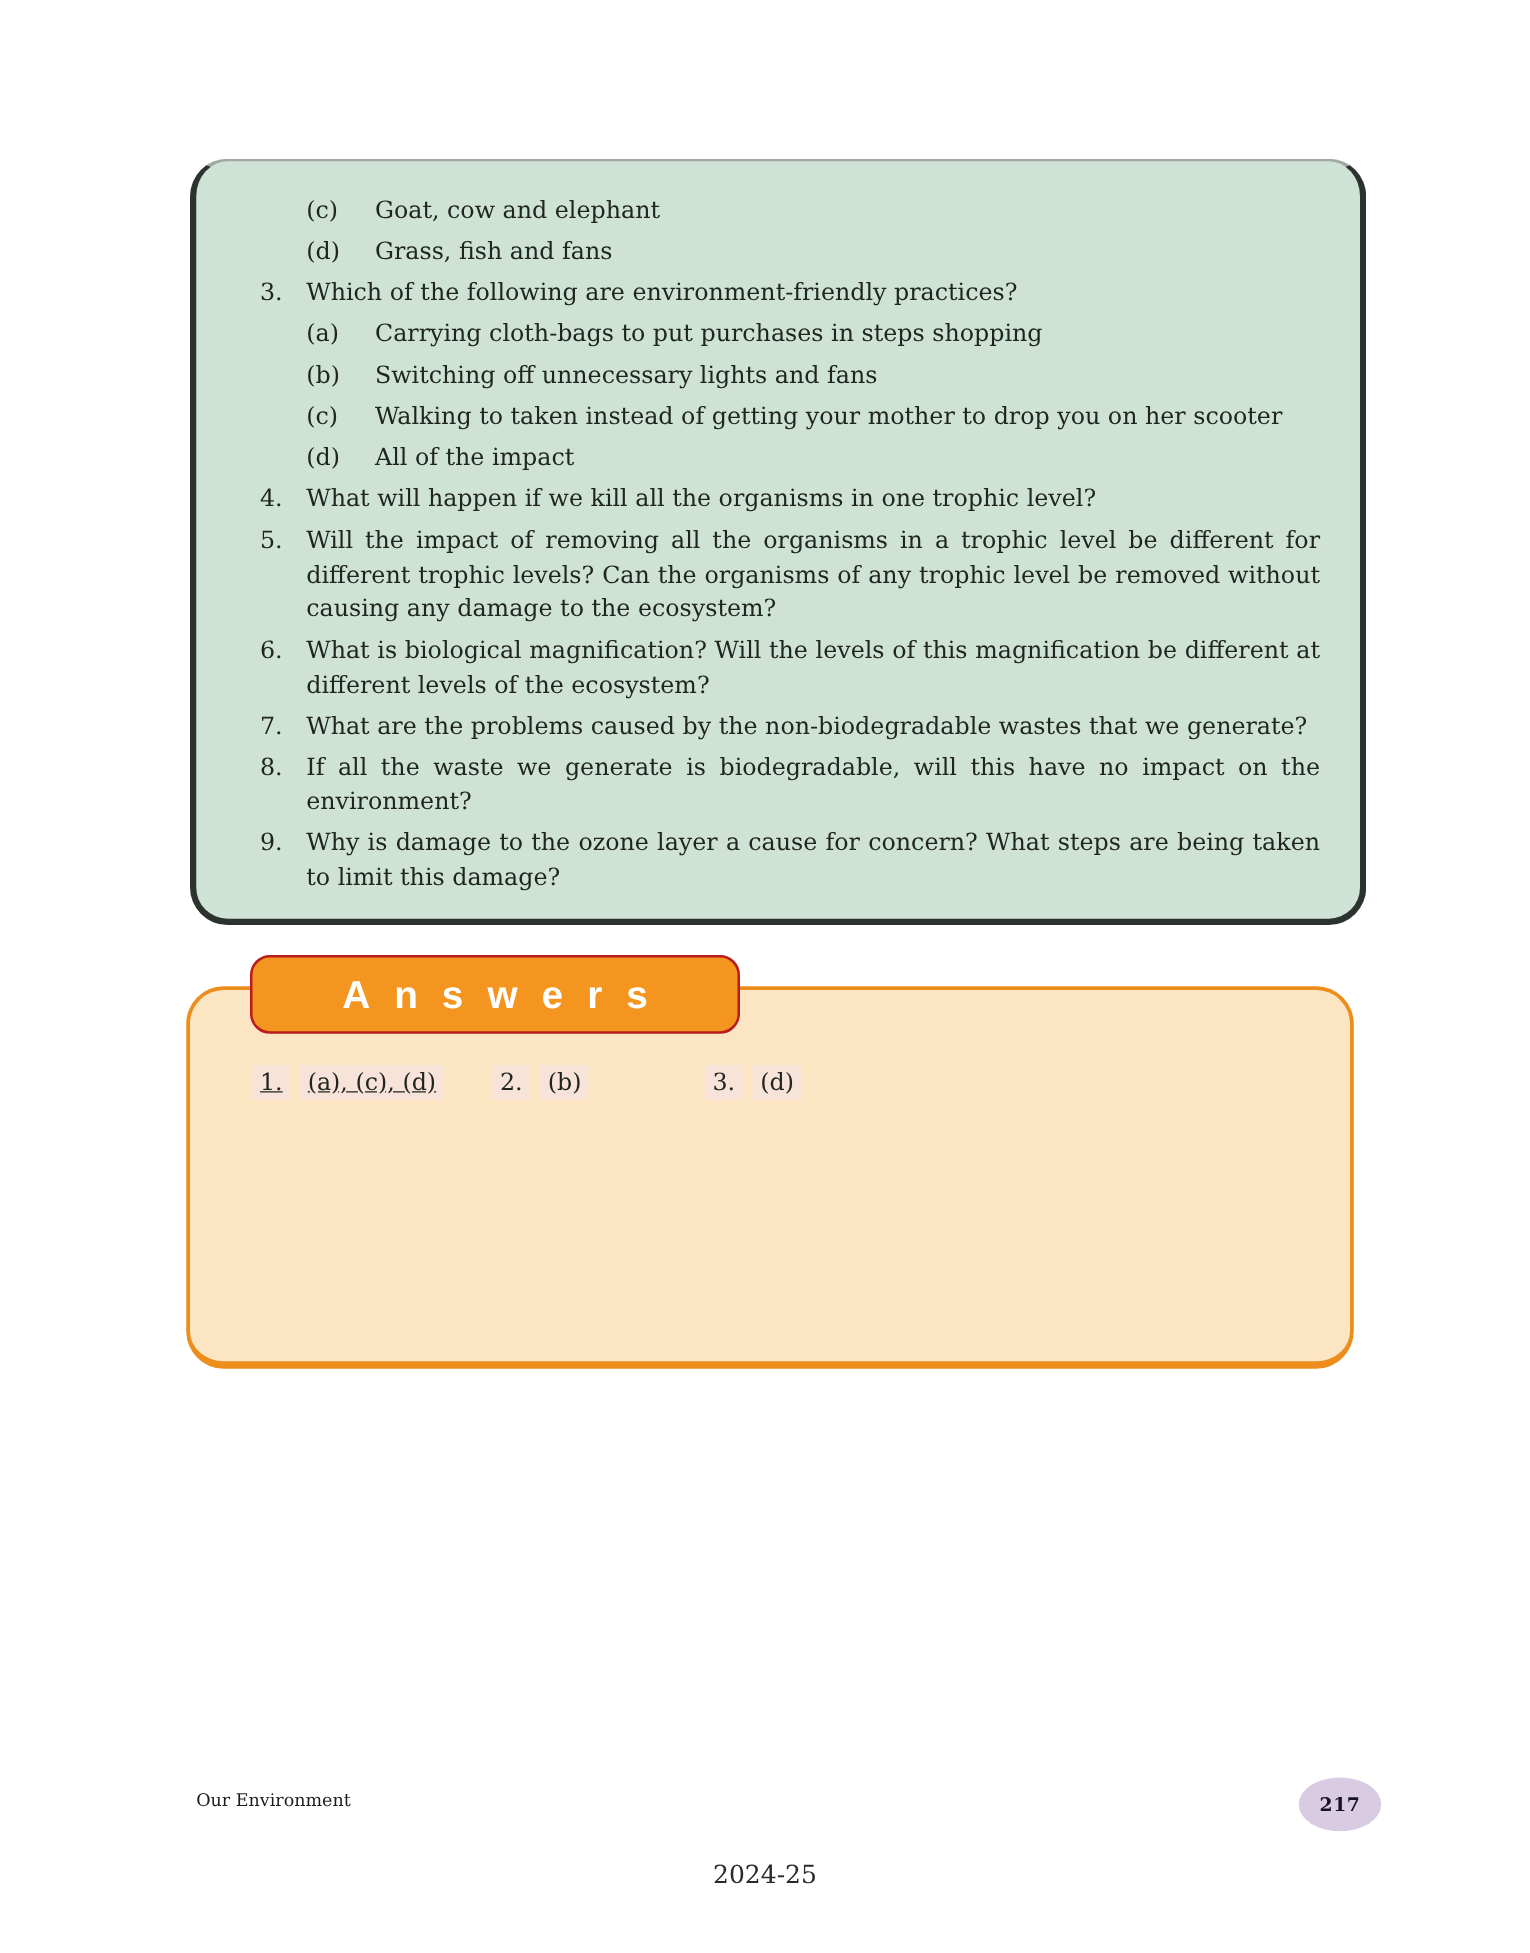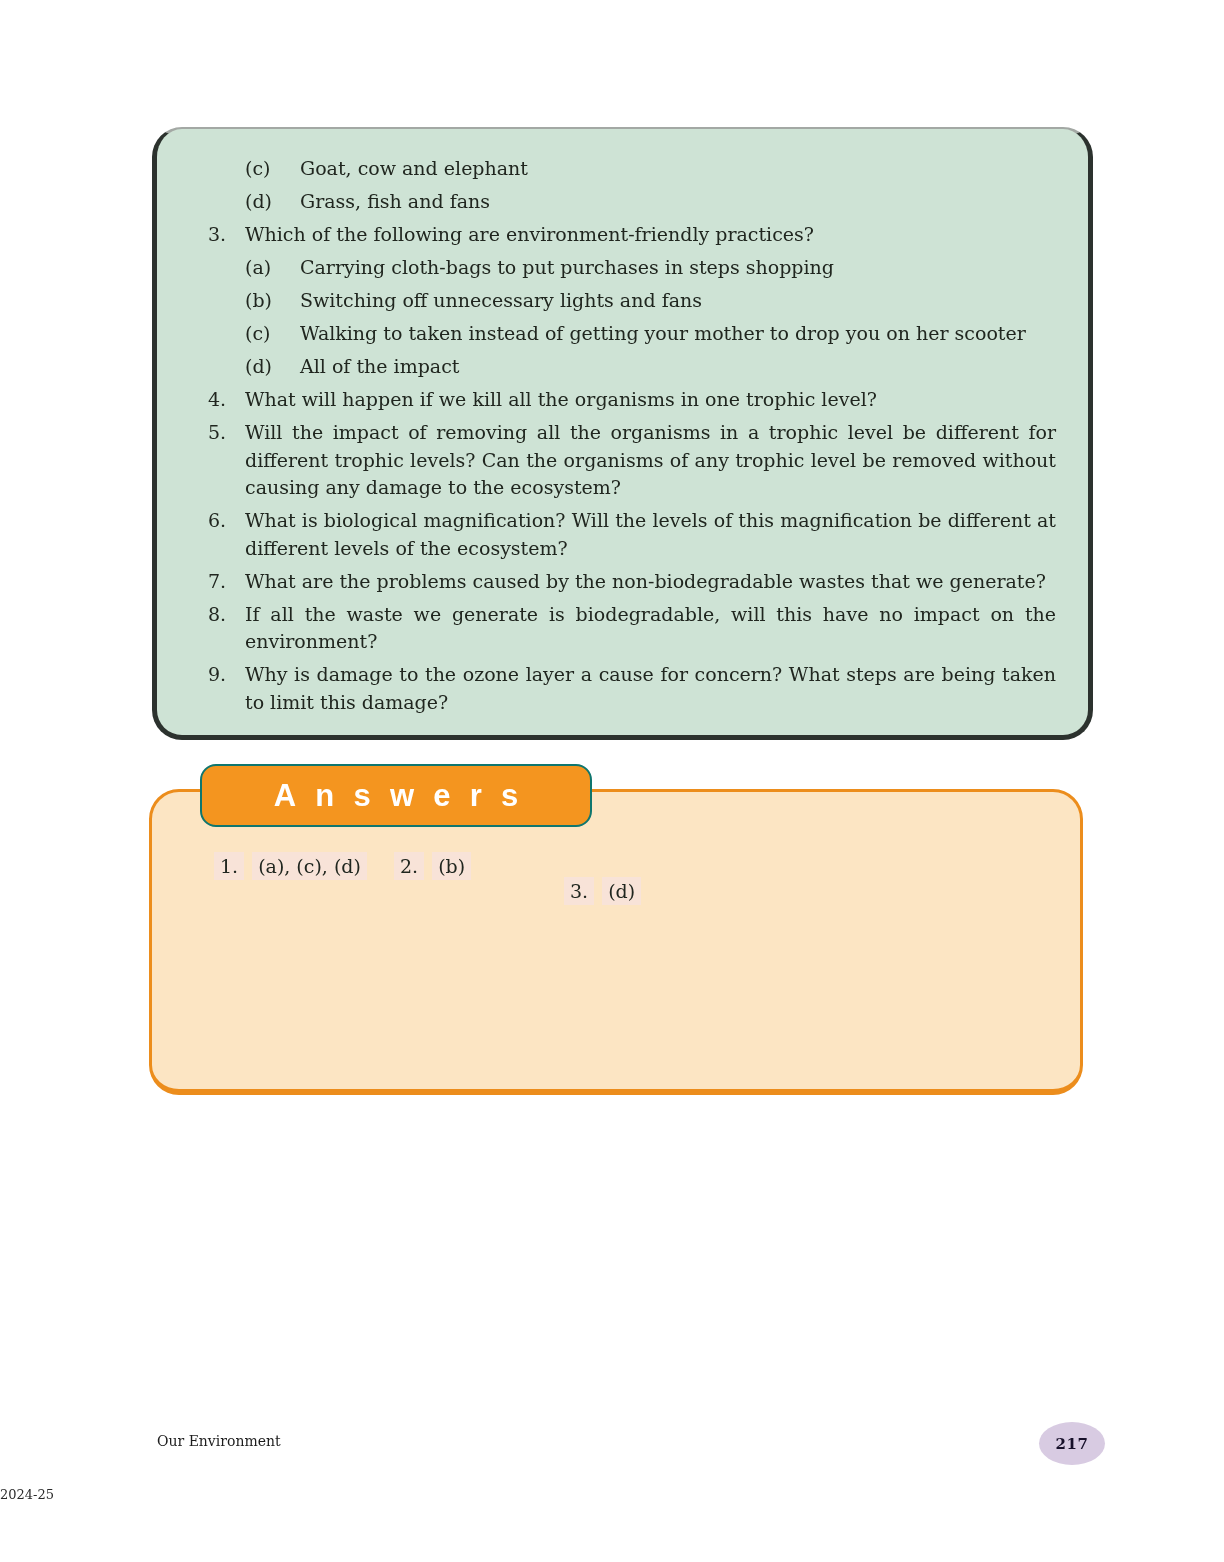--- a/index.html
+++ b/index.html
@@ -33,21 +33,21 @@
   .opt-label { width: 55px; flex: none; }
   .opt-text { flex: 1; }
 
   
   .answers-tab {
     position: absolute;
     left: 200px; top: 764px;
     width: 392px; height: 63px;
     box-sizing: border-box;
     background: #f4951f;
-    border: 2px solid #0f766e;
+    border: 2px solid #b91c1c;
     border-radius: 16px;
     z-index: 3;
     display: flex; align-items: center; justify-content: center;
     color: #ffffff;
     font-family: "Liberation Sans", sans-serif;
     font-weight: bold;
     font-size: 31px;
     letter-spacing: 0.62em;
     padding-left: 0.62em;
   }
@@ -57,23 +57,23 @@
     width: 934px; height: 306px;
     box-sizing: border-box;
     background: #fce5c3;
     border: 3px solid #ec8d1c;
     border-bottom-width: 6px;
     border-radius: 30px;
     z-index: 2;
     font-size: 19px;
   }
   .ans-item { position: absolute; top: 63px; white-space: nowrap; }
-  .ans-item-1 { left: 62px; }
+  .ans-item-1 { left: 50px; text-decoration: underline; }
   .ans-item-2 { left: 242px; }
-  .ans-item-3 { left: 412px; margin-top: 25px; }
+  .ans-item-3 { left: 412px; }
   .ans-num, .ans-text {
     background: #f8e3d8;
     padding: 3px 6px;
   }
   .ans-num { margin-right: 8px; }
 
   
   .footer-chapter {
     position: absolute;
     left: 157px; top: 1433px;
@@ -89,22 +89,22 @@
     display: flex; align-items: center; justify-content: center;
     font-size: 15px;
     font-weight: bold;
     color: #17102a;
     letter-spacing: 0.5px;
   }
   .footer-year {
     position: absolute;
     left: 0; top: 1487px;
     width: 100%;
-    text-align: left;
-    font-size: 13px;
+    text-align: center;
+    font-size: 20px;
     color: #2a2a2a;
   }
 </style>
 </head>
 <body>
 
 <div class="page">
 
   <section class="exercise-box">
 

